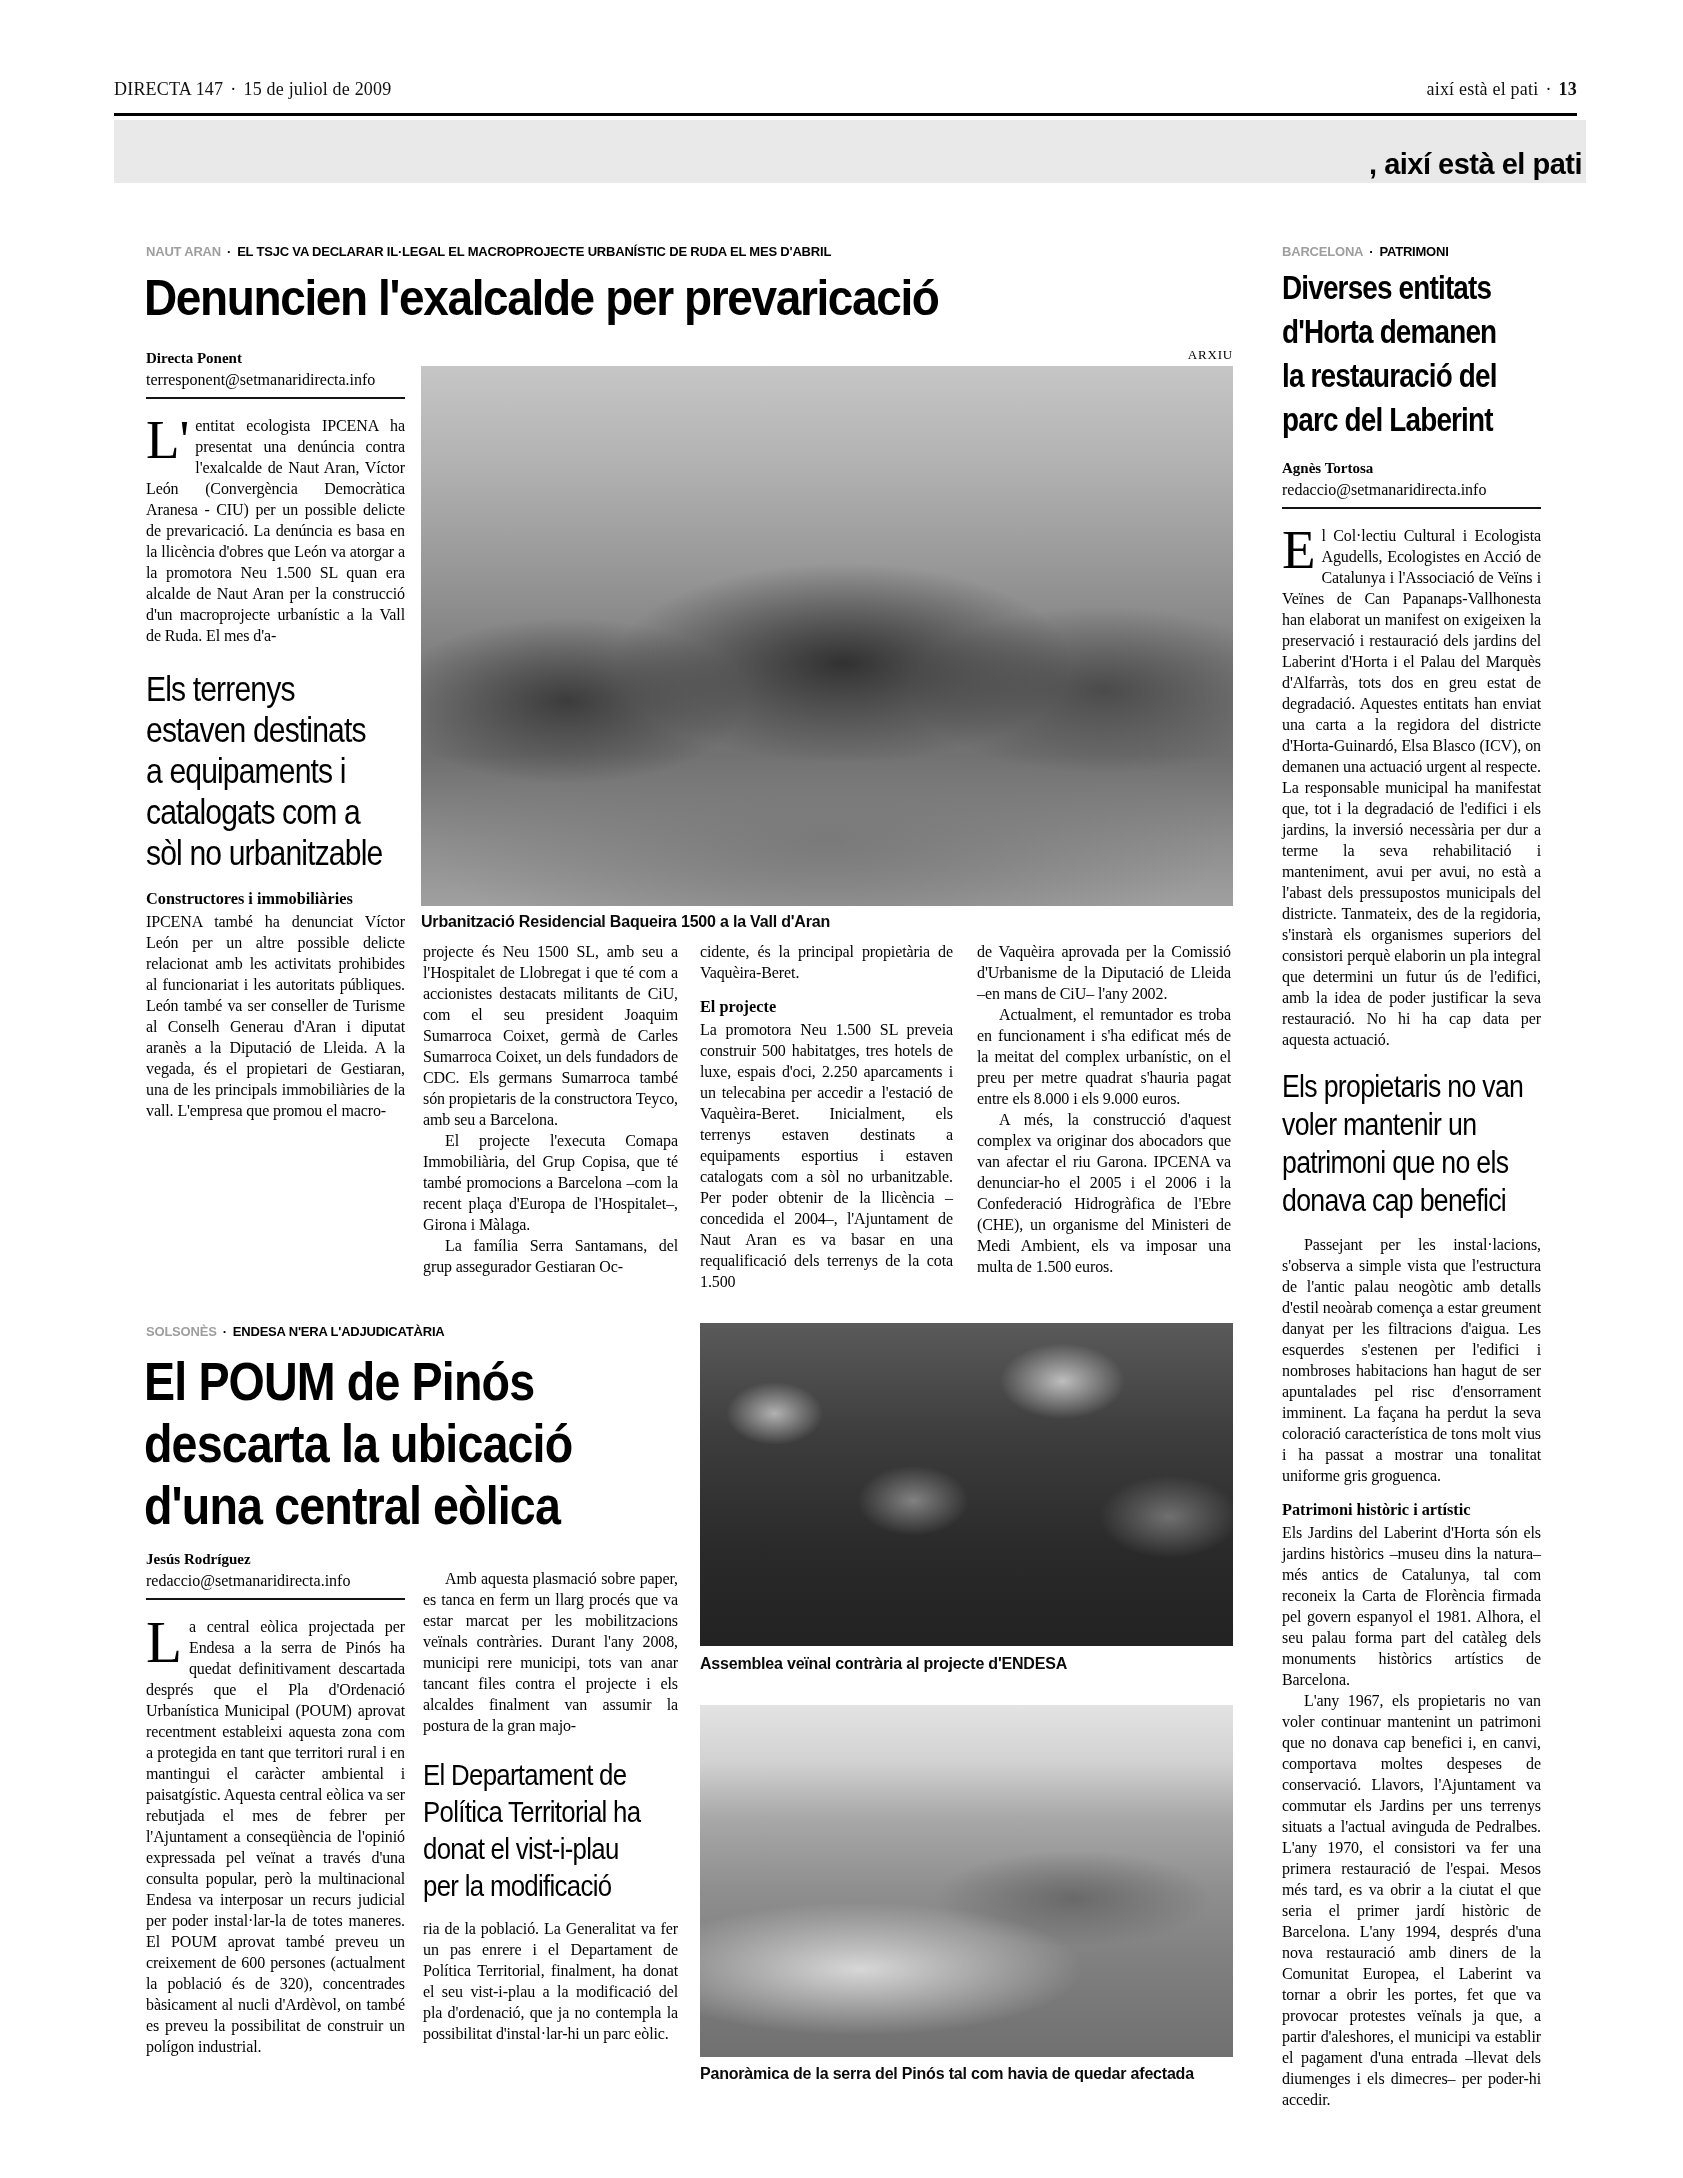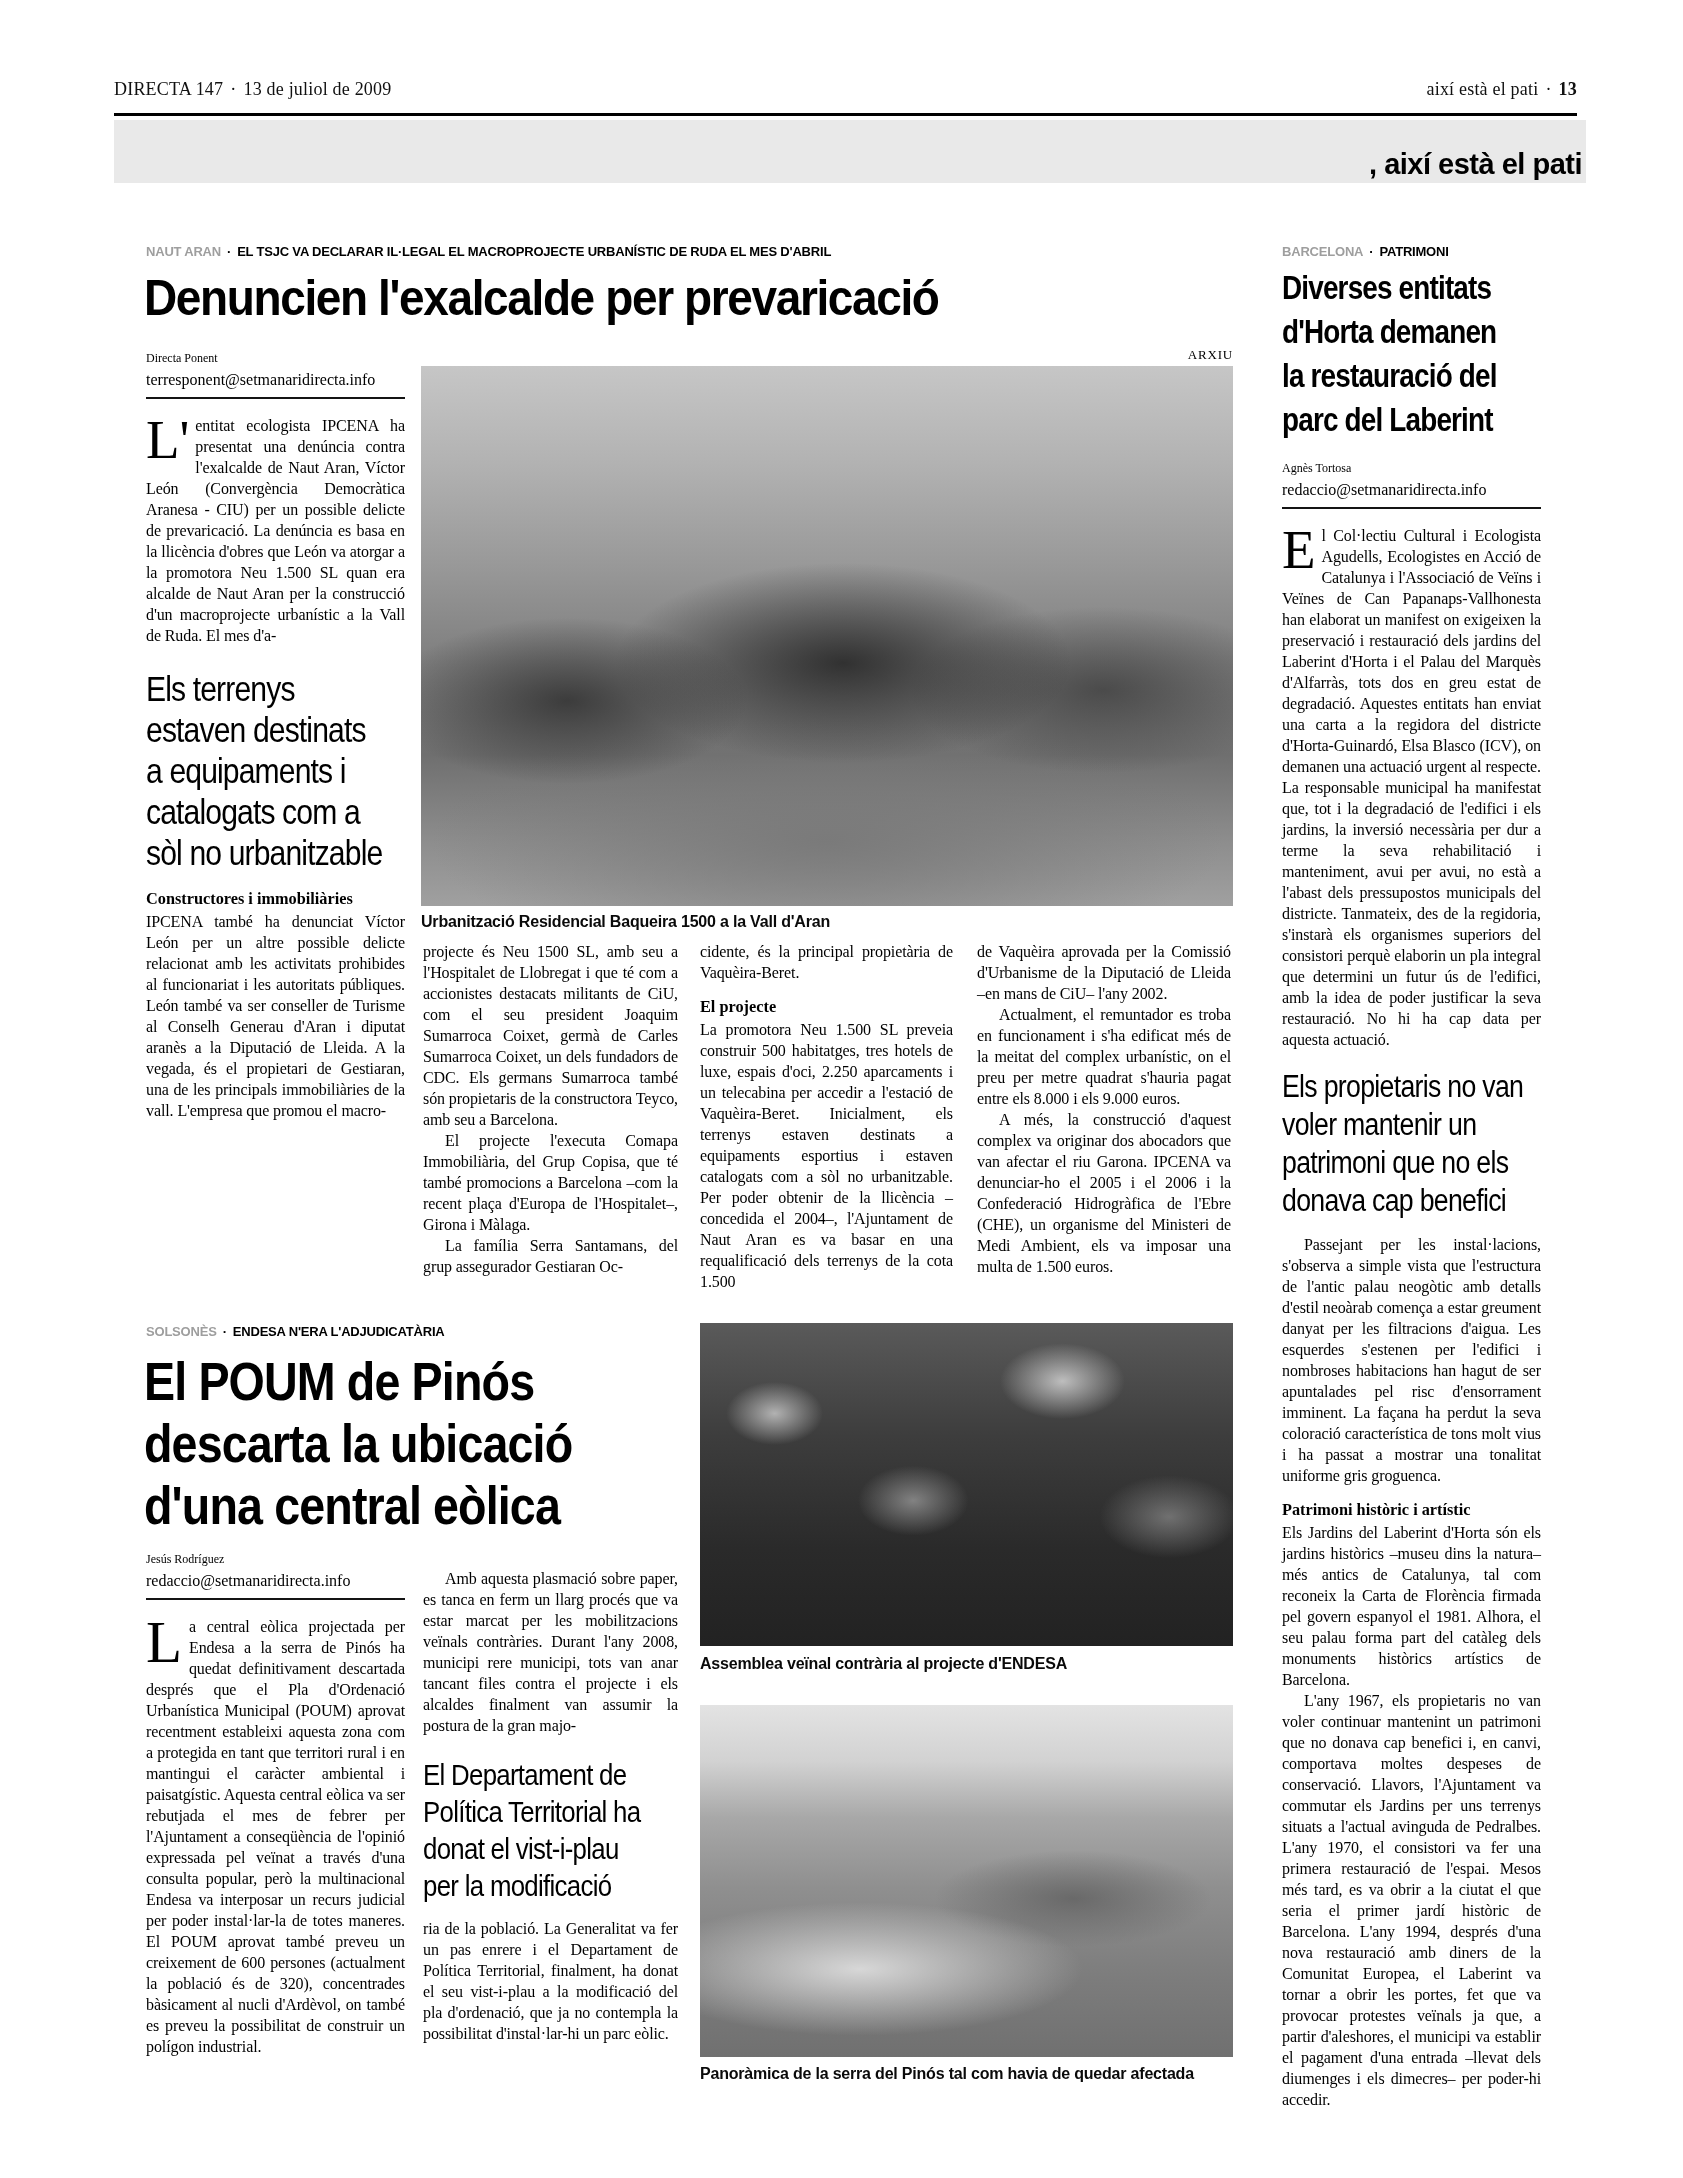--- a/index.html
+++ b/index.html
@@ -25,21 +25,21 @@
   
   .headline{font-family:"Liberation Sans",sans-serif;font-weight:700;color:#000;
             transform-origin:left top;}
   .h1a{font-size:50px;letter-spacing:-1.5px;white-space:nowrap;transform:scaleX(.92);}
   .h2a{font-size:53px;line-height:62px;letter-spacing:-1px;white-space:pre-line;
        width:634px;transform:scaleX(.88);}
   .h3a{font-size:34px;line-height:44px;letter-spacing:-1px;white-space:pre-line;
        width:356px;transform:scaleX(.82);margin:6px 0 0 0;}
 
   
-  .byline-name{font-weight:400;font-size:12px;line-height:22px;}
+  .byline-name{font-weight:700;font-size:15px;line-height:22px;}
   .byline-email{font-size:16px;line-height:21px;}
   .byline-rule{border-bottom:2px solid #141414;margin-top:7px;}
 
   
   .body{font-size:16px;line-height:21px;text-align:justify;margin:0;letter-spacing:-0.1px;}
   .lead{margin-top:16px;}
   .indent{text-indent:22px;}
   .subhead{font-weight:700;font-size:16.3px;margin:14px 0 2px 0;}
   .dc{float:left;font-size:55px;line-height:45px;padding:2px 6px 0 0;}
   .dc-big{float:left;font-size:59px;line-height:48px;padding:2px 7px 0 0;}
@@ -73,21 +73,21 @@
   .credit{font-size:13px;letter-spacing:0.8px;color:#000000;text-align:right;}
   .caption{font-family:"Liberation Sans",sans-serif;font-weight:700;font-size:16px;
            letter-spacing:-0.2px;color:#0a0a0a;}
 </style>
 </head>
 <body>
 
 <div class="page">
 
   <div class="abs hdr" style="left:114px;top:79px;">
-    <span>DIRECTA 147</span><span class="hdr-sep">·</span><span>13 de juliol de 2009</span>
+    <span>DIRECTA 147</span><span class="hdr-sep">·</span><span>15 de juliol de 2009</span>
   </div>
   <div class="abs hdr" style="right:106px;top:79px;">
     <span>així està el pati</span><span class="hdr-sep">·</span><span class="pg">13</span>
   </div>
   <div class="abs hdr-rule" style="left:114px;top:113px;width:1463px;"></div>
 
   <div class="abs band" style="left:114px;top:120px;width:1472px;height:63px;">
     <span class="band-label">, així està el pati</span>
   </div>
 

